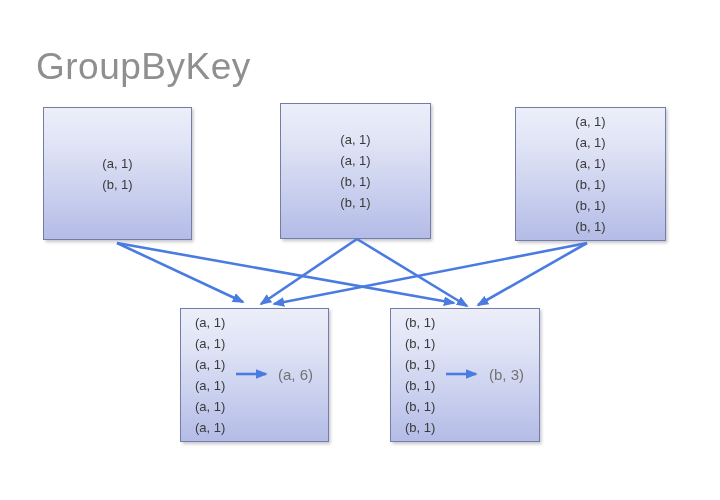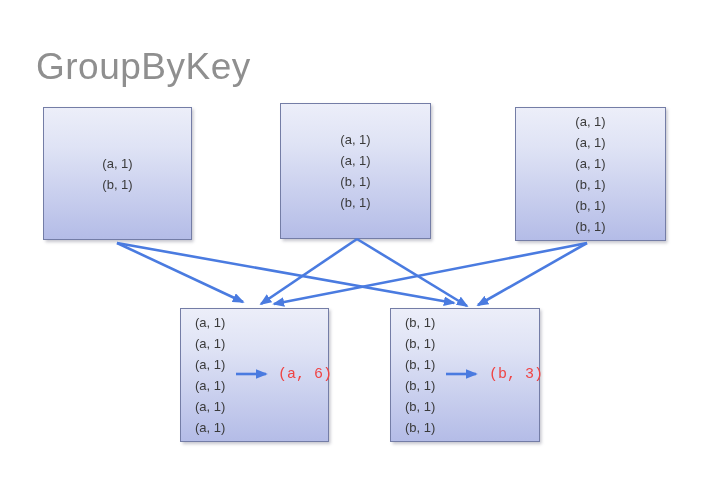--- a/index.html
+++ b/index.html
@@ -40,22 +40,21 @@
   }
   .box-top-left  {left:43px; top:107px;width:149px;height:133px;}
   .box-top-mid   {left:280px;top:103px;width:151px;height:136px;}
   .box-top-right {left:515px;top:107px;width:151px;height:134px;}
   .box-bot-left  {left:180px;top:308px;width:149px;height:134px;}
   .box-bot-right {left:390px;top:308px;width:150px;height:134px;}
   .result-label{
     position:absolute;
     font-size:15px;
     line-height:21px;
-    color:#ef4444;
-    font-family:Liberation Mono, monospace;
+    color:#737373;
   }
   .result-a{left:278px;top:364px;}
   .result-b{left:489px;top:364px;}
   svg.arrows{
     position:absolute;
     left:0;top:0;
     width:720px;height:500px;
     pointer-events:none;
   }
   svg.arrows line{

